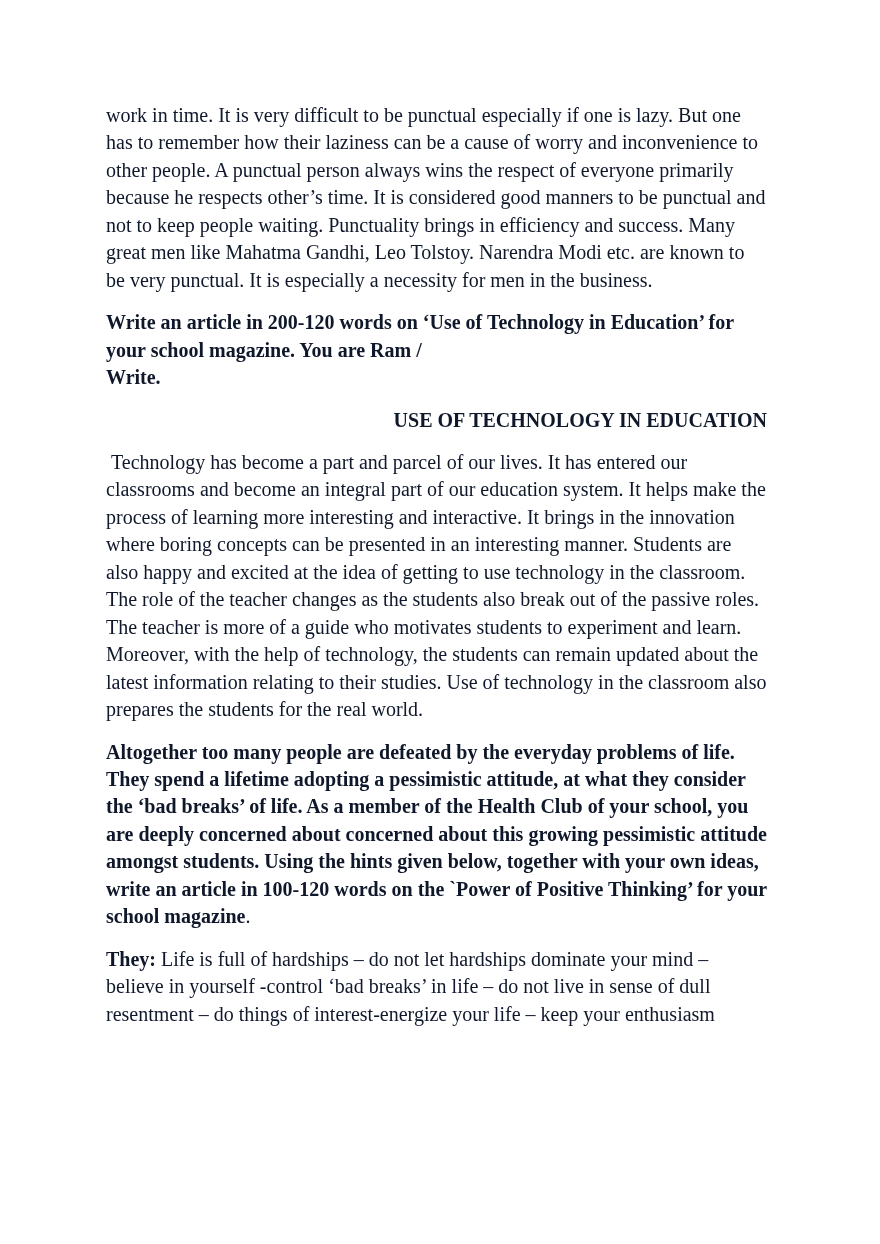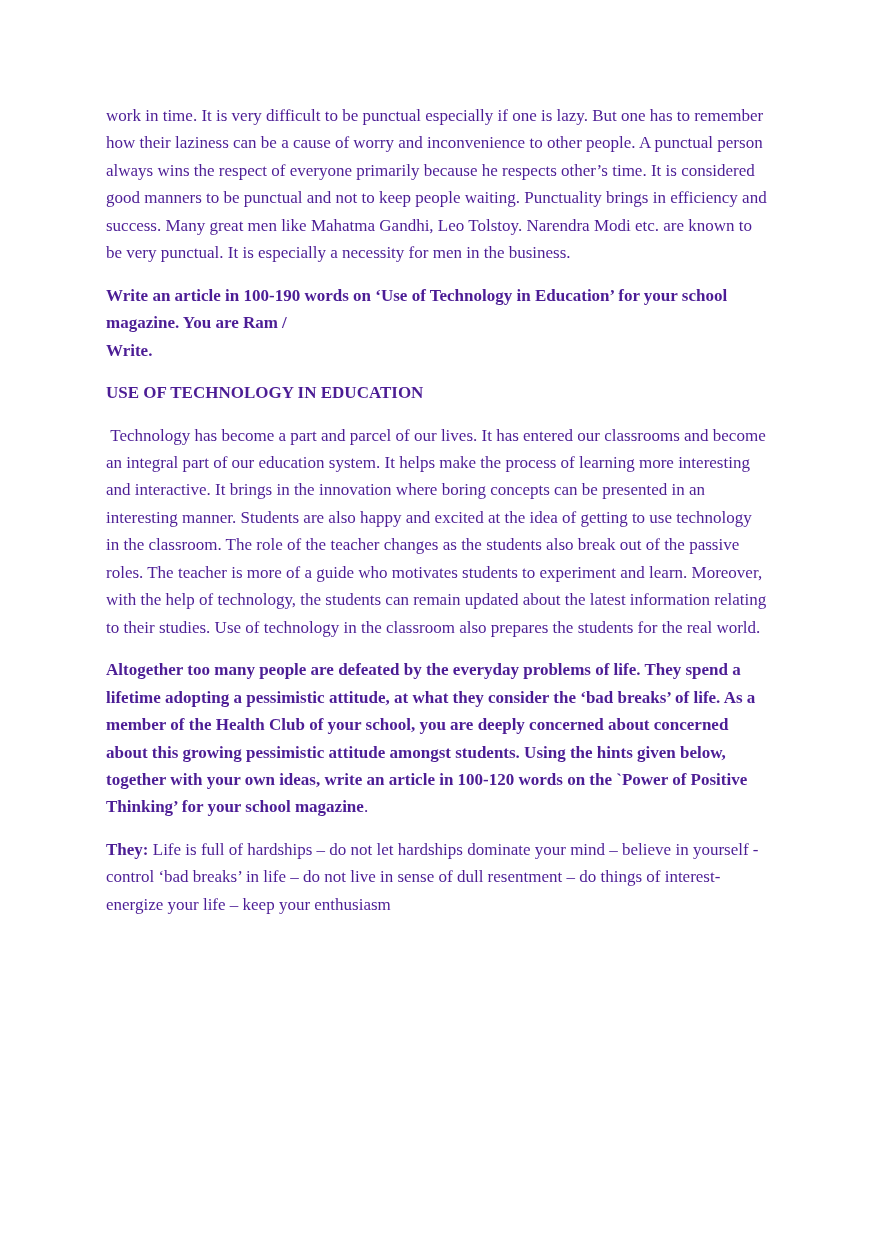--- a/index.html
+++ b/index.html
@@ -13,47 +13,47 @@
     height: 1244px;
     background: #ffffff;
     overflow: hidden;
   }
   .content {
     position: absolute;
     left: 106px;
     top: 102px;
     width: 661px;
     font-family: "Liberation Serif", "DejaVu Serif", serif;
-    font-size: 17px;
+    font-size: 20px;
     line-height: 27.45px;
-    color: #4c1d95;
+    color: #0f172a;
     text-align: left;
   }
   .para {
     margin: 0 0 15px 0;
   }
   .bold {
     font-weight: bold;
   }
   .center {
-    text-align: left;
+    text-align: right;
   }
   .normal {
     font-weight: normal;
   }
 </style>
 </head>
 <body>
 
 <div class="page">
   <div class="content">
 
     <p class="para">work in time. It is very difficult to be punctual especially if one is lazy. But one has to remember how their laziness can be a cause of worry and inconvenience to other people. A punctual person always wins the respect of everyone primarily because he respects other’s time. It is considered good manners to be punctual and not to keep people waiting. Punctuality brings in efficiency and success. Many great men like Mahatma Gandhi, Leo Tolstoy. Narendra Modi etc. are known to be very punctual. It is especially a necessity for men in the business.</p>
 
-    <p class="para bold"><span>Write an article in 100-190 words on ‘Use of Technology in Education’ for your school magazine. You are Ram /</span><br><span>Write.</span></p>
+    <p class="para bold"><span>Write an article in 200-120 words on ‘Use of Technology in Education’ for your school magazine. You are Ram /</span><br><span>Write.</span></p>
 
     <p class="para bold center">USE OF TECHNOLOGY IN EDUCATION</p>
 
 
     <p class="para">&nbsp;Technology has become a part and parcel of our lives. It has entered our classrooms and become an integral part of our education system. It helps make the process of learning more interesting and interactive. It brings in the innovation where boring concepts can be presented in an interesting manner. Students are also happy and excited at the idea of getting to use technology in the classroom. The role of the teacher changes as the students also break out of the passive roles. The teacher is more of a guide who motivates students to experiment and learn. Moreover, with the help of technology, the students can remain updated about the latest information relating to their studies. Use of technology in the classroom also prepares the students for the real world.</p>
 
     <p class="para bold"><span>Altogether too many people are defeated by the everyday problems of life. They spend a lifetime adopting a pessimistic attitude, at what they consider the ‘bad breaks’ of life. As a member of the Health Club of your school, you are deeply concerned about concerned about this growing pessimistic attitude amongst students. Using the hints given below, together with your own ideas, write an article in 100-120 words on the `Power of Positive Thinking’ for your school magazine</span><span class="normal">.</span></p>
 
     <p class="para"><span class="bold">They:</span><span> Life is full of hardships – do not let hardships dominate your mind – believe in yourself -control ‘bad breaks’ in life – do not live in sense of dull resentment – do things of interest-energize your life – keep your enthusiasm</span></p>
 

